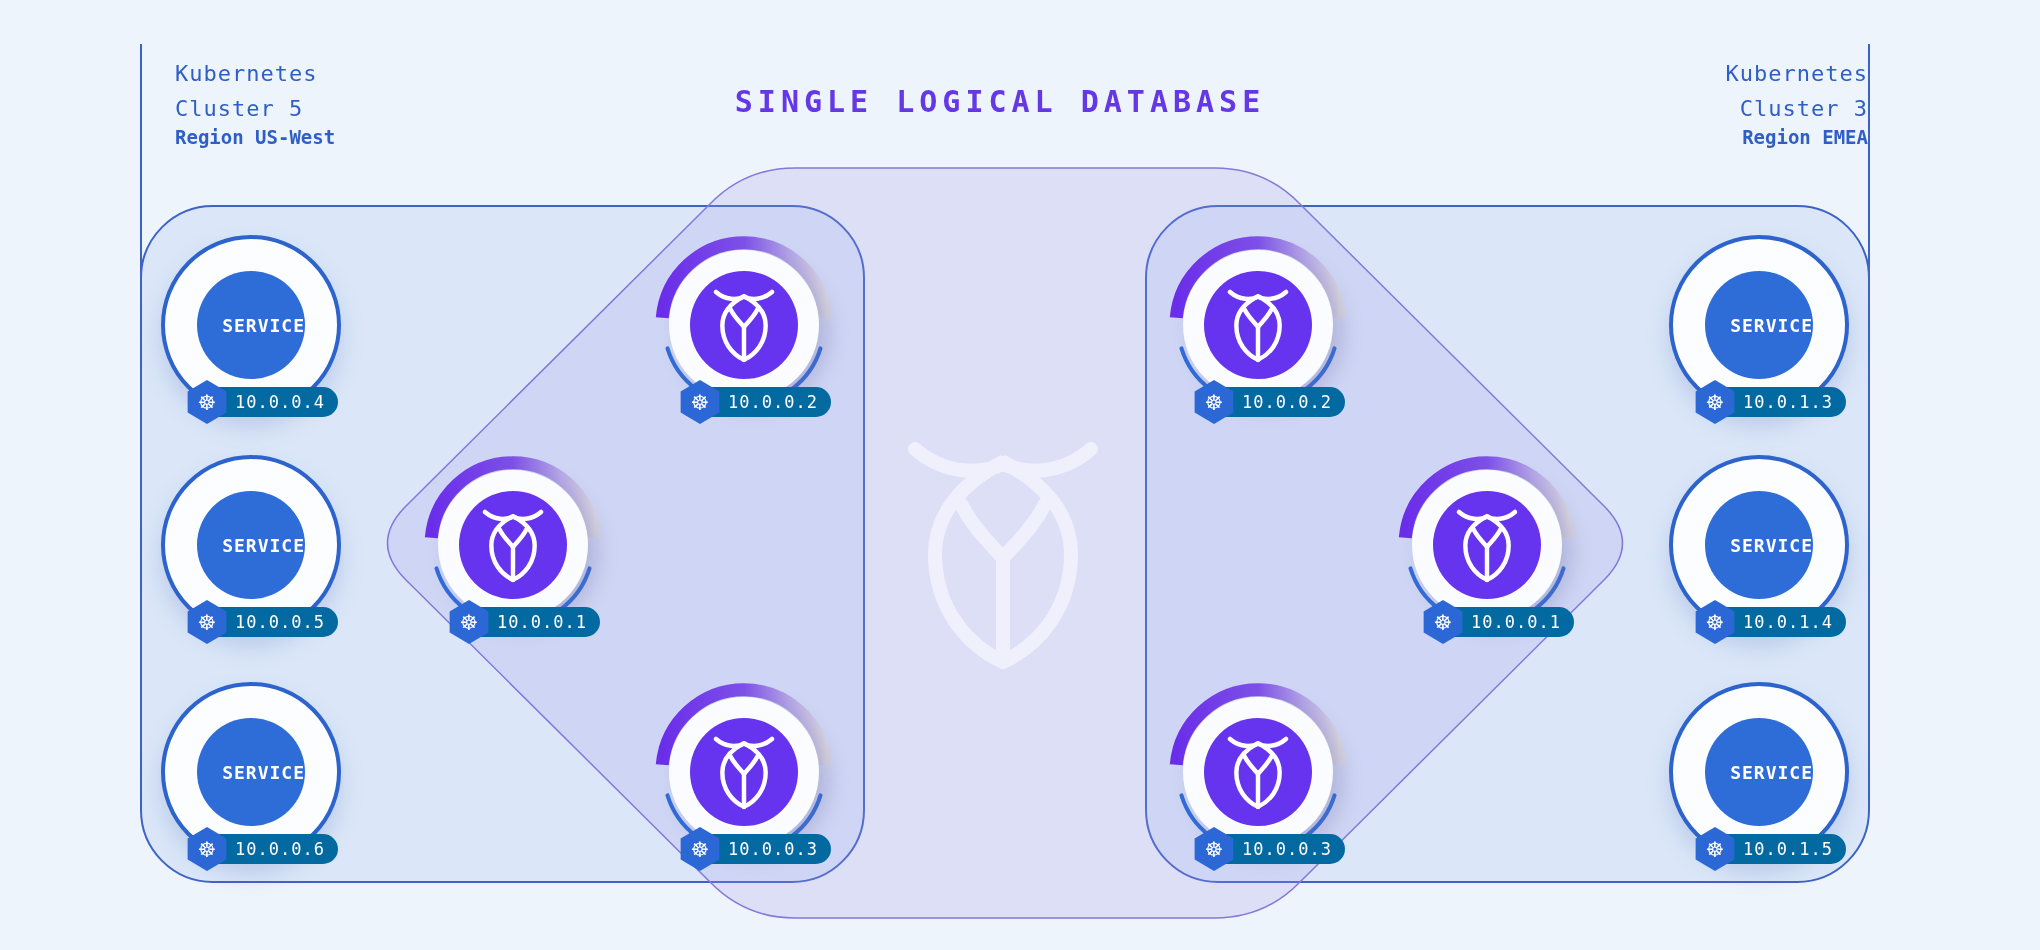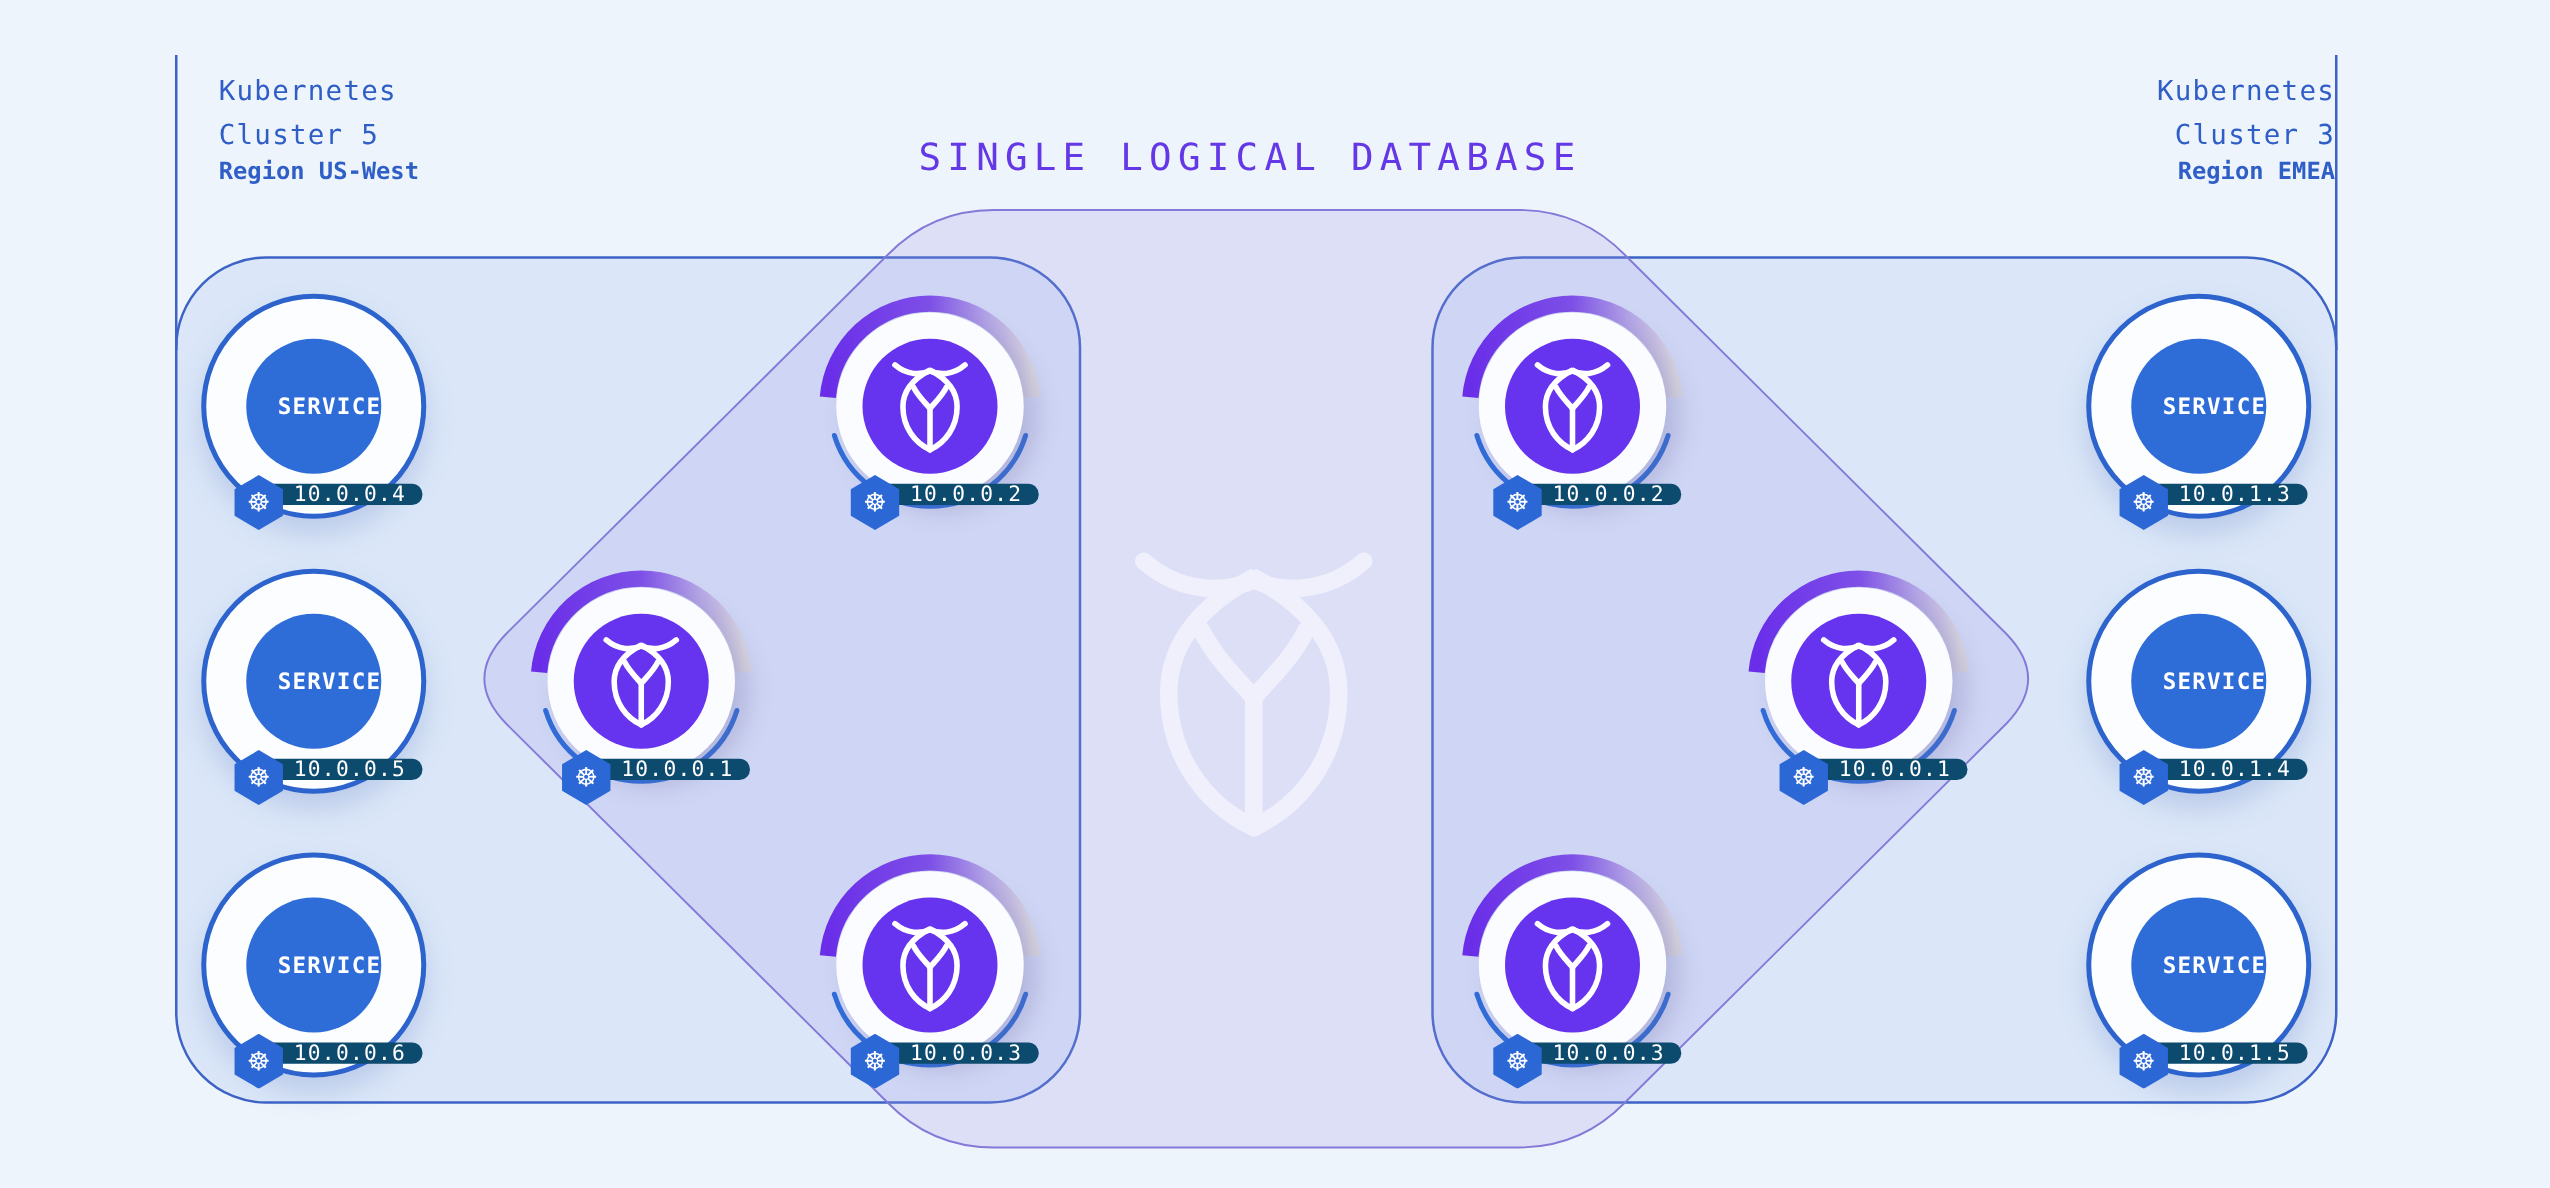--- a/index.html
+++ b/index.html
@@ -6,21 +6,21 @@
   #stage{
     position:relative;width:2040px;height:950px;overflow:hidden;
     background:#eef4fb;
     font-family:"DejaVu Sans Mono","Liberation Mono",monospace;
   }
   #bg-svg{position:absolute;left:0;top:0;}
 
   
   .big-title{
     position:absolute;top:84px;left:1000px;transform:translateX(-50%);
-    font-size:30px;font-weight:normal;letter-spacing:5px;color:#6438e6;white-space:nowrap;margin-top:25px;
+    font-size:30px;font-weight:bold;letter-spacing:5px;color:#6438e6;white-space:nowrap;
   }
   .cluster-header{position:absolute;top:56px;color:#2e5ec6;}
   .cluster-header.c1{left:175px;text-align:left;}
   .cluster-header.c2{right:172px;text-align:right;}
   .cluster-name{font-size:22px;font-weight:normal;line-height:35px;letter-spacing:1px;white-space:nowrap;}
   .cluster-region{font-size:19px;font-weight:600;white-space:nowrap;}
 
   
   .node{position:absolute;width:180px;height:180px;}
   .svc-ring{
@@ -47,21 +47,21 @@
 
   
   .badge{position:absolute;left:24px;top:145px;height:48px;}
   .hex{
     position:absolute;left:0;top:0;width:44px;height:44px;background:#2c67d6;
     clip-path:polygon(50% 0,94% 26%,94% 74%,50% 100%,6% 74%,6% 26%);
     display:flex;align-items:center;justify-content:center;z-index:2;
   }
   .wheel{color:#fff;font-size:27px;line-height:1;}
   .pill{
-    position:absolute;left:18px;top:7px;height:17px;border-radius:15px;background:#0c4a6e;
+    position:absolute;left:18px;top:7px;height:30px;border-radius:15px;background:#0369a1;
     display:flex;align-items:center;padding:0 13px 0 32px;z-index:1;
   }
   .ip{color:#fff;font-size:17px;letter-spacing:1px;white-space:nowrap;line-height:30px;}
 
   
   #center-logo{position:absolute;left:903px;top:424px;opacity:.55;}
 </style>
 </head>
 <body>
 

